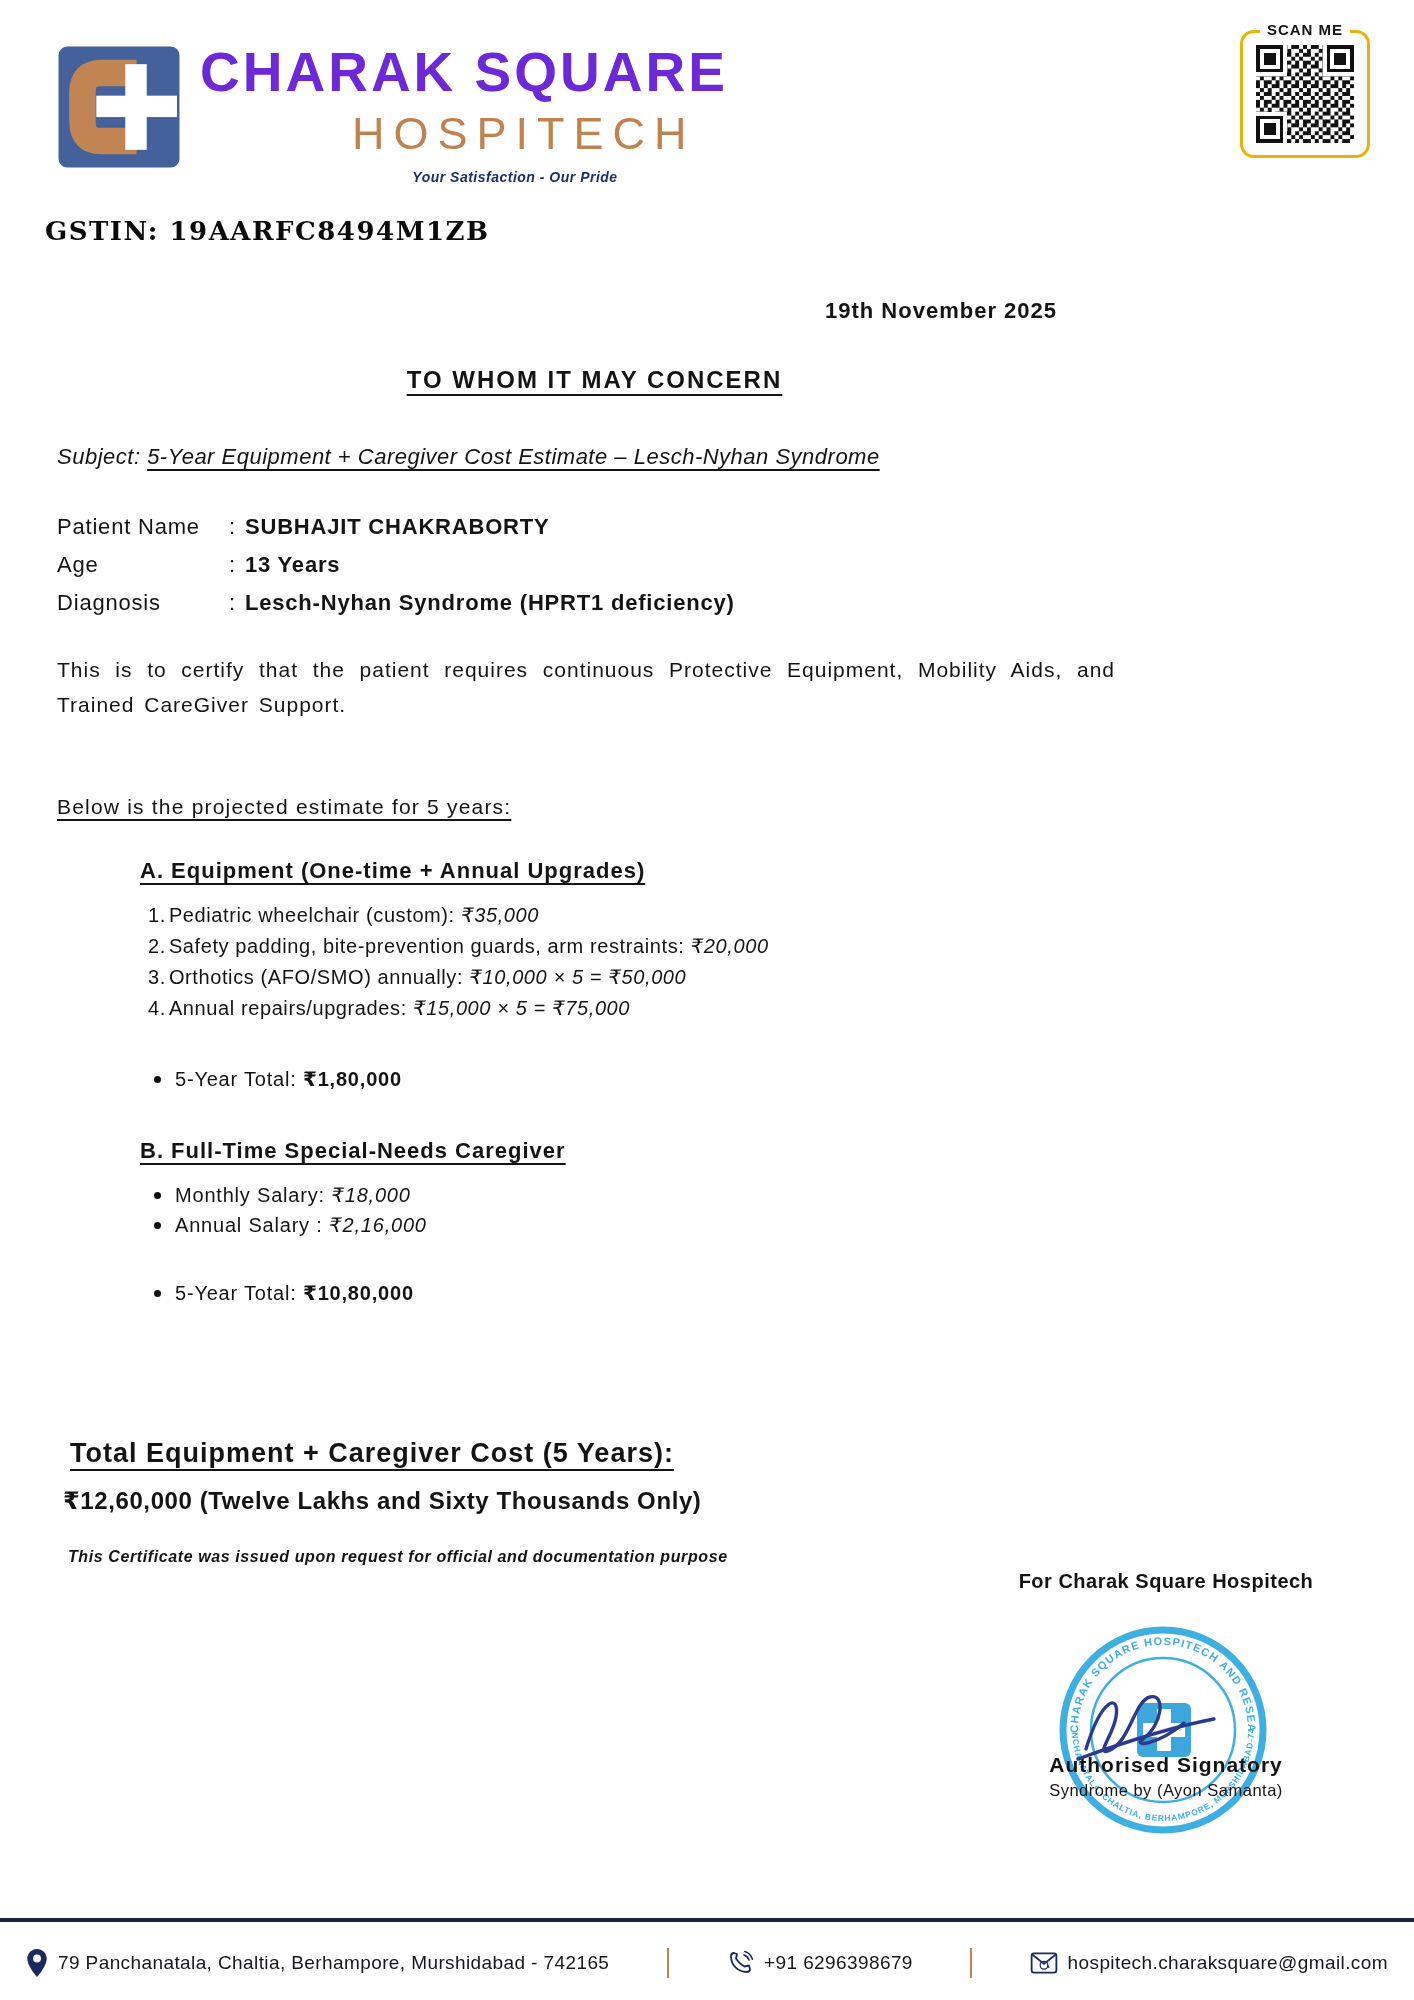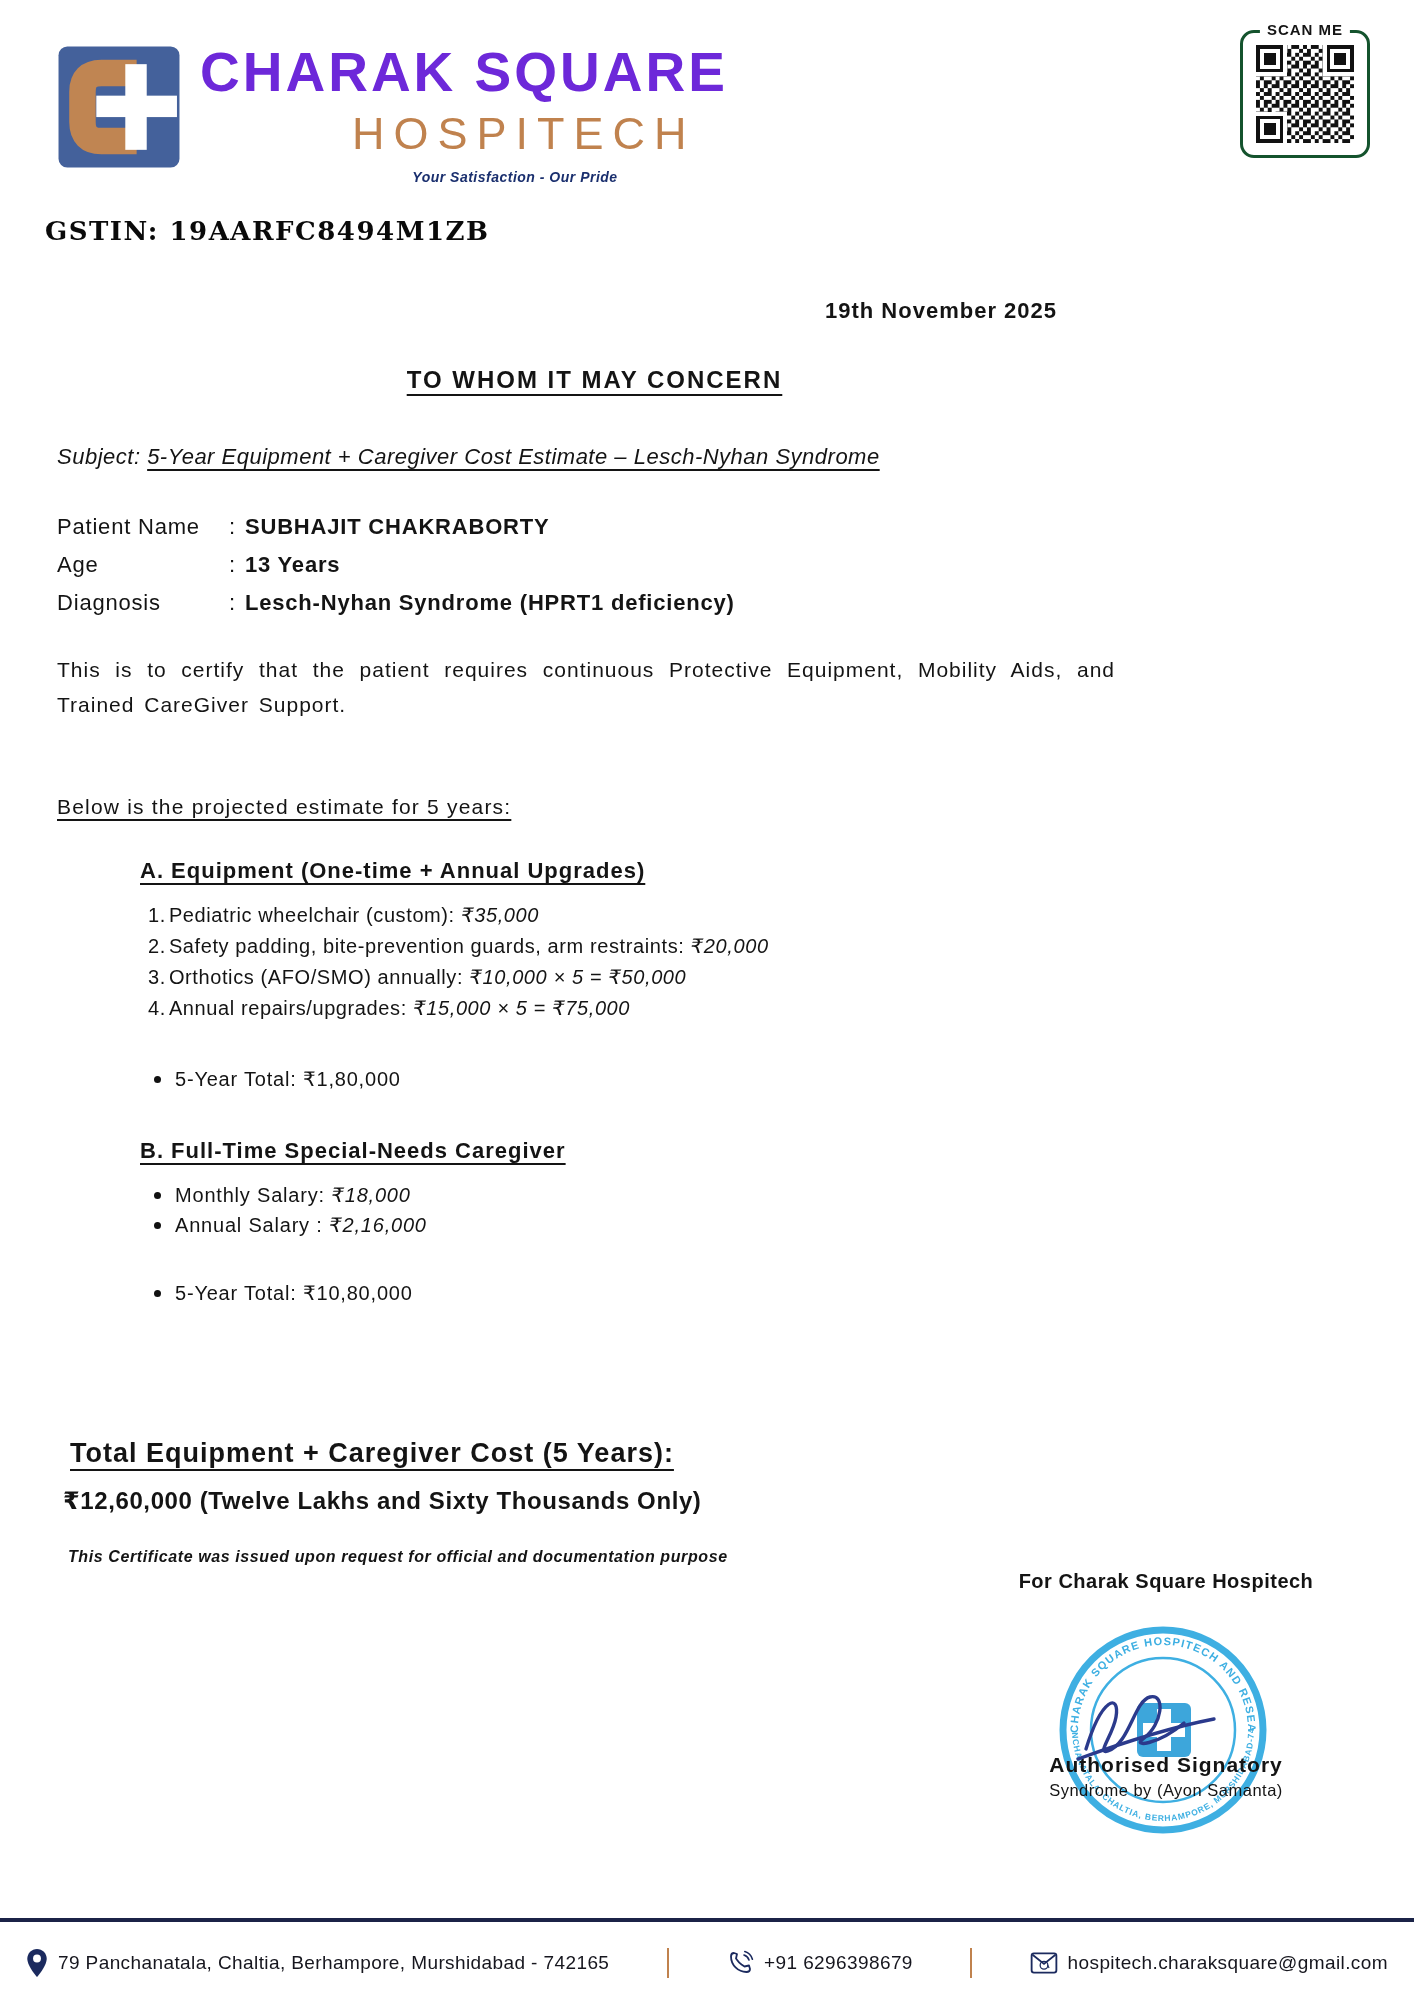--- a/index.html
+++ b/index.html
@@ -12,21 +12,21 @@
   .abs { position:absolute; }
 
   
   .logo { left:55px; top:44px; width:128px; height:126px; }
   .brand { left:200px; top:40px; width:480px; }
   .brand-line1 { font-size:55px; font-weight:700; letter-spacing:3px; color:#6d28d9; white-space:nowrap; }
   .brand-sub { margin-left:152px; width:326px; text-align:center; }
   .brand-line2 { font-size:45px; font-weight:500; letter-spacing:9px; color:#c0824e; white-space:nowrap; margin-top:4px; }
   .brand-tagline { font-size:14px; font-weight:700; font-style:italic; color:#1a2f6e; letter-spacing:.5px; margin-top:9px; white-space:nowrap; }
 
-  .qr-frame { left:1240px; top:30px; width:130px; height:128px; border:3px solid #14532d; border-radius:14px; }
+  .qr-frame { left:1240px; top:30px; width:130px; height:128px; border:3px solid #eab308; border-radius:14px; }
   .scan-label { position:absolute; top:-12px; left:50%; transform:translateX(-50%);
     background:#fff; padding:0 7px; font-size:15px; font-weight:800; letter-spacing:1px; white-space:nowrap; }
   .qr-svg { position:absolute; left:13px; top:12px; width:98px; height:98px; }
 
   .gstin { left:45px; top:216px; font-family:"DejaVu Serif",serif; font-weight:700;
     font-size:26px; letter-spacing:1.5px; color:#0a0a0a; }
 
   
   .date { left:57px; top:298px; width:1000px; text-align:right; font-size:22px; font-weight:700; letter-spacing:1px; }
   .title { left:57px; top:366px; width:1075px; text-align:center; font-size:24px; font-weight:700;
@@ -51,21 +51,21 @@
     text-decoration:underline; text-underline-offset:5px; }
   ol.num-list { list-style:none; counter-reset:n; margin-top:16px; }
   ol.num-list li { counter-increment:n; font-size:20px; line-height:31px; letter-spacing:.6px; white-space:nowrap; }
   ol.num-list li::before { content:counter(n)"."; margin:0 3px 0 8px; }
   .amount { font-style:italic; }
   ul.bullets { list-style:none; }
   ul.bullets li { font-size:20px; line-height:30px; letter-spacing:.8px; white-space:nowrap; }
   ul.bullets li::before { content:""; display:inline-block; width:7px; height:7px; border-radius:50%;
     background:#111; margin:0 14px 3px 14px; vertical-align:middle; }
   .total-line { margin-top:40px; }
-  .total-amt { font-weight:400; }
+  .total-amt { font-weight:700; }
   .sec-b { margin-top:44px; }
   .sec-b-list { margin-top:16px; }
   .total-line-b { margin-top:38px; }
 
   .grand-heading { left:70px; top:1438px; font-size:27px; font-weight:700; letter-spacing:1px;
     text-decoration:underline; text-underline-offset:7px; white-space:nowrap; }
   .grand-amount { left:63px; top:1487px; font-size:24px; font-weight:700; letter-spacing:.6px; white-space:nowrap; }
   .note { left:68px; top:1548px; font-size:16px; font-weight:700; font-style:italic; letter-spacing:.6px; }
 
   

